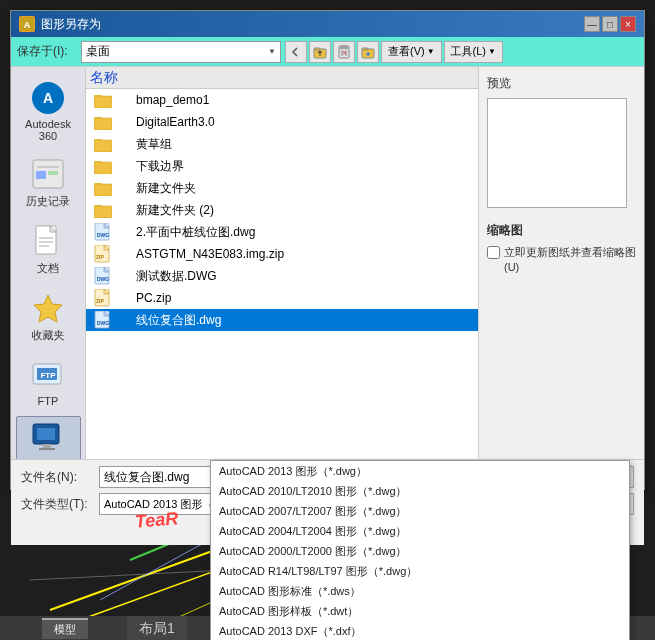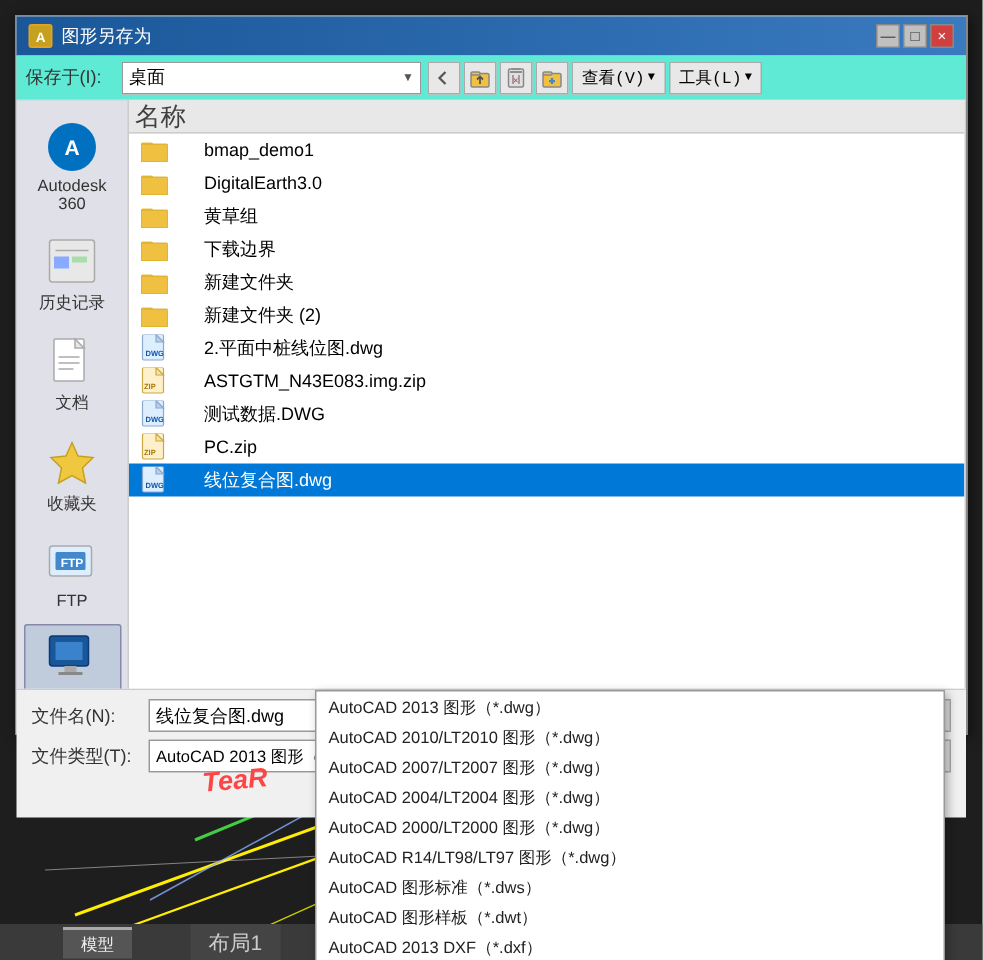--- a/index.html
+++ b/index.html
@@ -152,21 +152,20 @@
 
     .toolbar-combo .combo-arrow {
       font-size: 8px;
       color: #555;
     }
 
     .toolbar-buttons {
       display: flex;
       gap: 2px;
       align-items: center;
-      font-family: Liberation Mono, monospace;
     }
 
     .toolbar-btn {
       width: 22px;
       height: 22px;
       background: #e8e8e8;
       border: 1px solid #aaa;
       cursor: pointer;
       display: flex;
       align-items: center;
@@ -250,22 +249,22 @@
     .file-list-header {
       background: #e8e8e8;
       border-bottom: 1px solid #ccc;
       height: 22px;
       display: flex;
       align-items: center;
       padding: 0 4px;
     }
 
     .file-list-header-label {
-      font-size: 17px;
-      color: #404040;
+      font-size: 14px;
+      color: #1d4ed8;
       min-width: 200px;
     }
 
     .file-list-scroll {
       flex: 1;
       overflow-y: auto;
       overflow-x: hidden;
     }
 
     .file-item {
@@ -732,20 +731,31 @@
               <rect x="1" y="0" width="14" height="17" rx="1" fill="#ddeeff" stroke="#88aacc" stroke-width="0.8"></rect>
               <path d="M10 0l5 5H10V0z" fill="#bbccee" stroke="#88aacc" stroke-width="0.8"></path>
               <text x="3" y="14" font-size="5" fill="#1155aa" font-weight="bold">DWG</text>
             </svg>
           </div>
           <span class="file-name">线位复合图.dwg</span>
         </div>
       </div>
     </div>
 
+    <div class="right-panel">
+      <div class="preview-label">预览</div>
+      <div class="preview-box"></div>
+      <div class="thumbnail-section">
+        <div class="thumbnail-label">缩略图</div>
+        <div class="thumbnail-checkbox-row">
+          <input type="checkbox" class="thumbnail-checkbox" style="">
+          <span class="thumbnail-text">立即更新图纸并查看缩略图(U)</span>
+        </div>
+      </div>
+    </div>
   </div>
 
   <div class="bottom-section">
     <div class="field-row">
       <span class="field-label">文件名(N):</span>
       <div class="field-combo" style="height:22px;border:1px solid #999;background:white;padding:0 4px;display:flex;align-items:center;justify-content:space-between;font-size:12px;flex:1;">
         <span>线位复合图.dwg</span>
         <span style="font-size:8px;">▼</span>
       </div>
       <div class="field-btn" style="width:65px;height:22px;background:#e0e0e0;border:1px solid #aaa;cursor:pointer;display:flex;align-items:center;justify-content:center;font-size:12px;">保存(S)</div>

